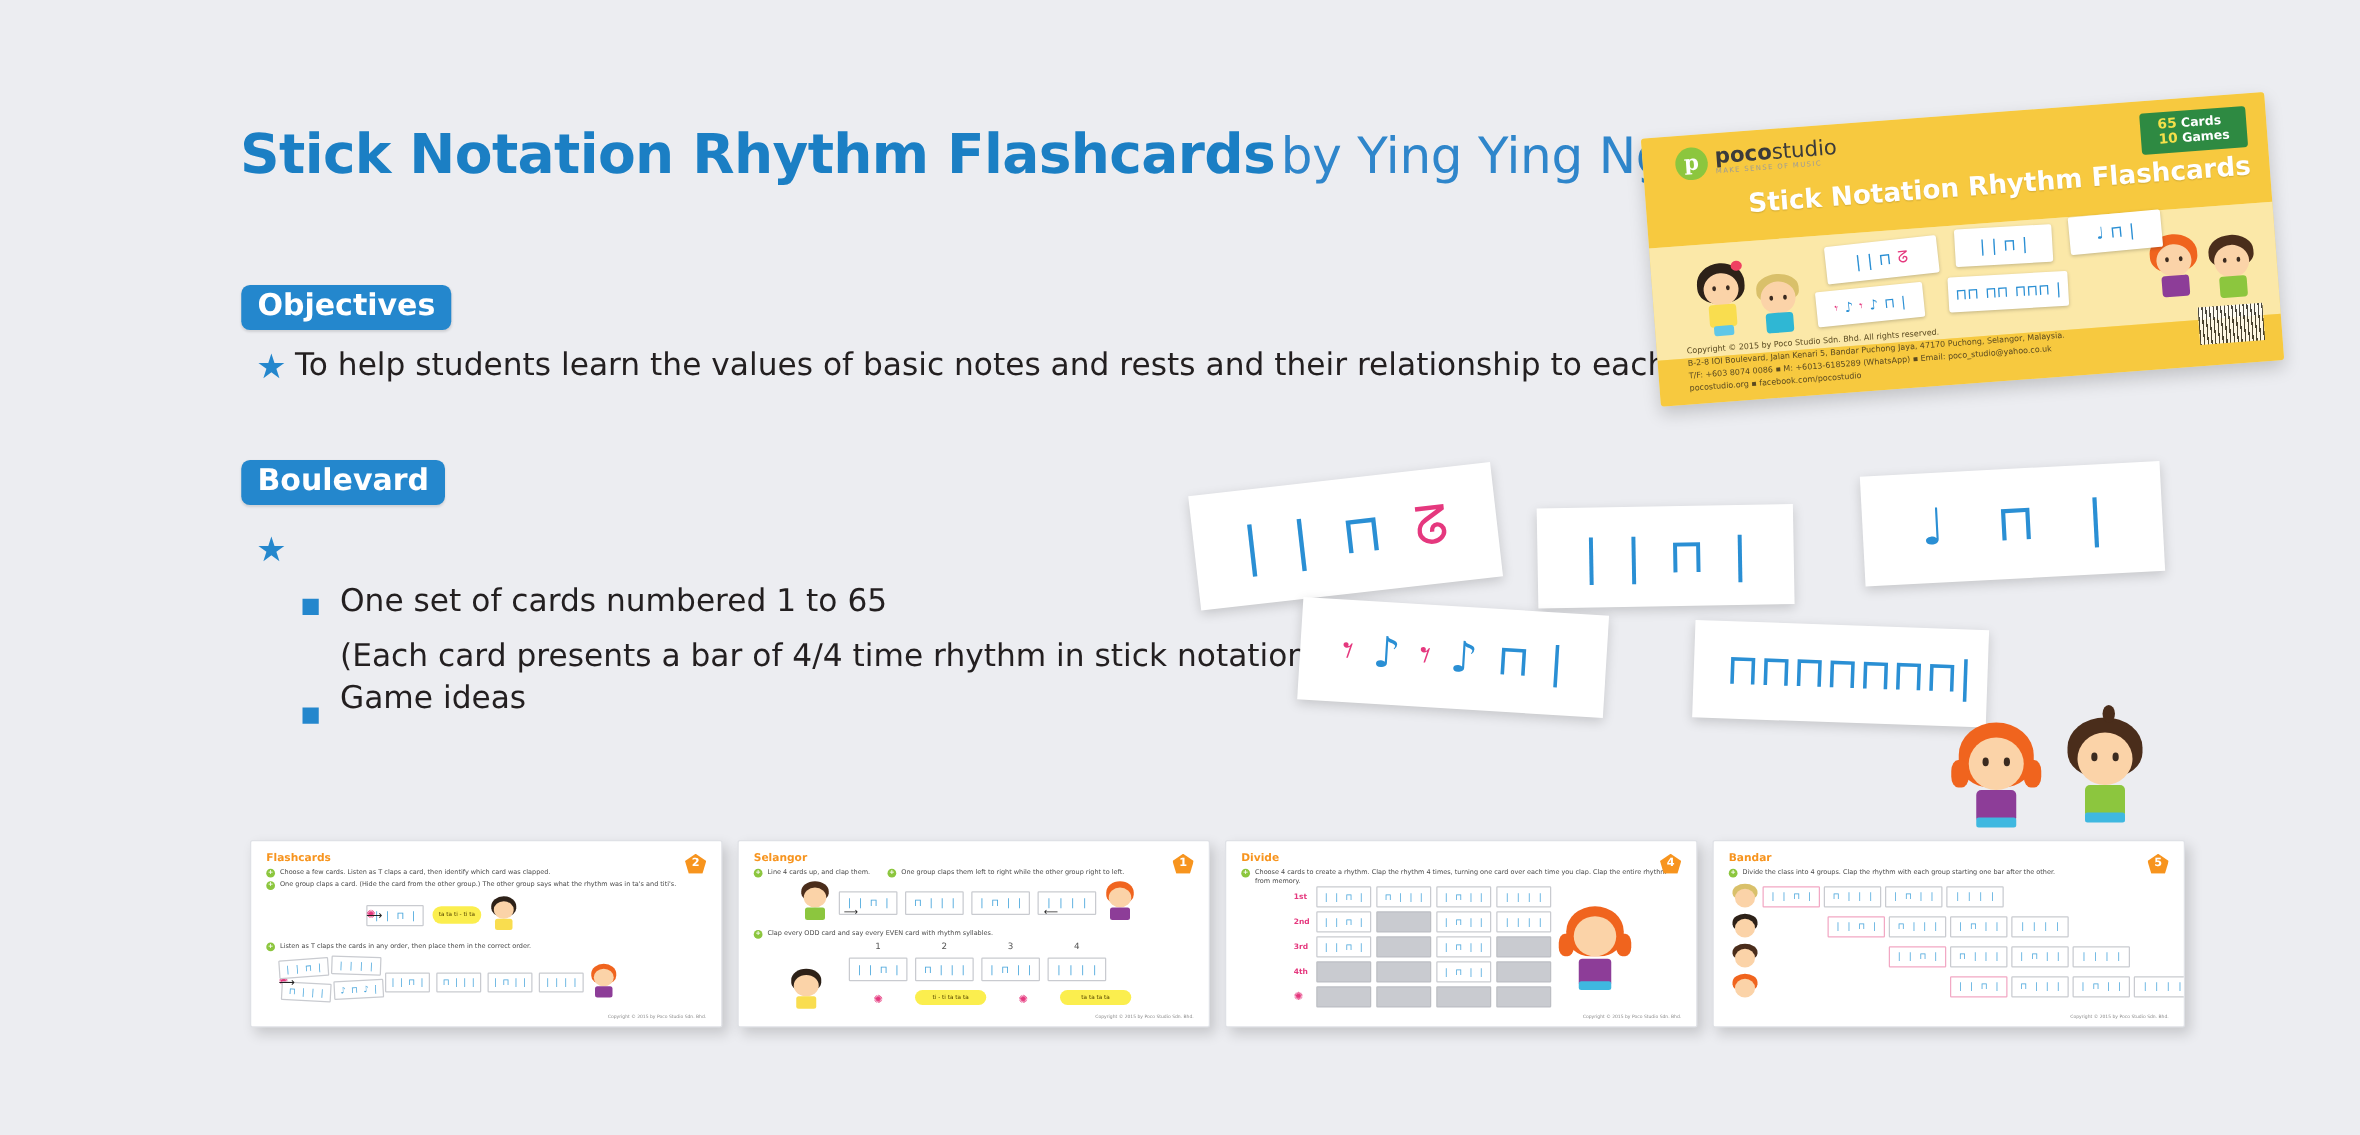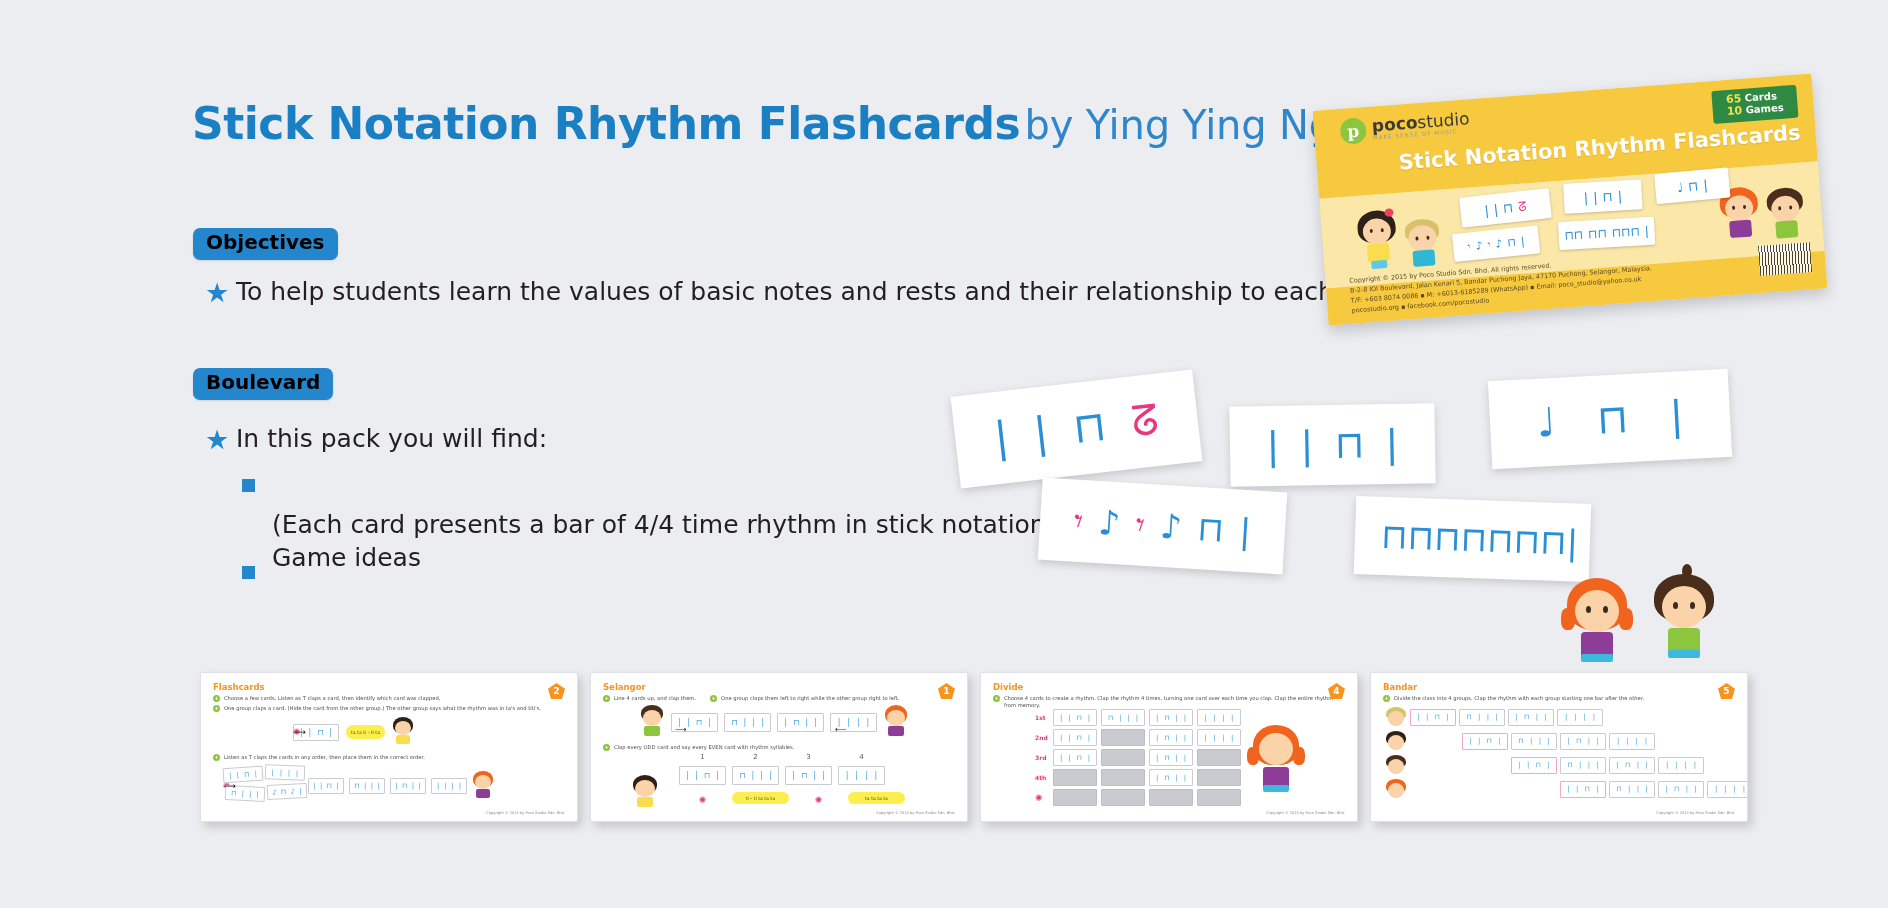--- a/index.html
+++ b/index.html
@@ -19,23 +19,23 @@
     font-size:44px;font-weight:bold;color:#1b7fc4;letter-spacing:-0.5px;
   }
   .title-sub{
     font-family:"DejaVu Sans", sans-serif;
     font-size:40px;font-weight:normal;color:#2f86cb;letter-spacing:-0.2px;
   }
 
   
   .chip{
     position:absolute;
-    background:#2487cd;color:#000000;border-radius:7px;
+    background:#2487cd;color:#ffffff;border-radius:7px;
     font-family:"DejaVu Sans", sans-serif;
-    font-size:20px;font-weight:bold;
+    font-size:24px;font-weight:bold;
     padding:4px 13px 6px 13px;line-height:1.08;
     box-shadow:0 1px 2px rgba(0,0,0,.12);
   }
   #chip-objectives{left:193px;top:228px;}
   #chip-contents{left:193px;top:368px;}
 
   
   .body-line{
     position:absolute;
     font-family:"DejaVu Sans", sans-serif;
@@ -202,23 +202,23 @@
     <span class="title-main">Stick Notation Rhythm Flashcards</span>
     <span class="title-sub">by Ying Ying Ng</span>
   </div>
 
   <div class="chip" id="chip-objectives">Objectives</div>
   <span class="star" id="obj-star">★</span>
   <div class="body-line" id="obj-text">To help students learn the values of basic notes and rests and their relationship to each other.</div>
 
   <div class="chip" id="chip-contents">Boulevard</div>
   <span class="star" id="cont-star">★</span>
-  <div class="body-line" id="cont-text">In this pack you will find:</div>
 
   <span class="sq" id="li1-sq"></span>
+  <div class="body-line" id="li1-text">One set of cards numbered 1 to 65</div>
   <div class="body-line" id="li1-sub">(Each card presents a bar of 4/4 time rhythm in stick notation)</div>
 
   <span class="sq" id="li2-sq"></span>
   <div class="body-line" id="li2-text">Game ideas</div>
 
   <div class="box">
     <div class="box-top"></div>
     <div class="box-mid"></div>
     <div class="box-bottom"></div>
 

